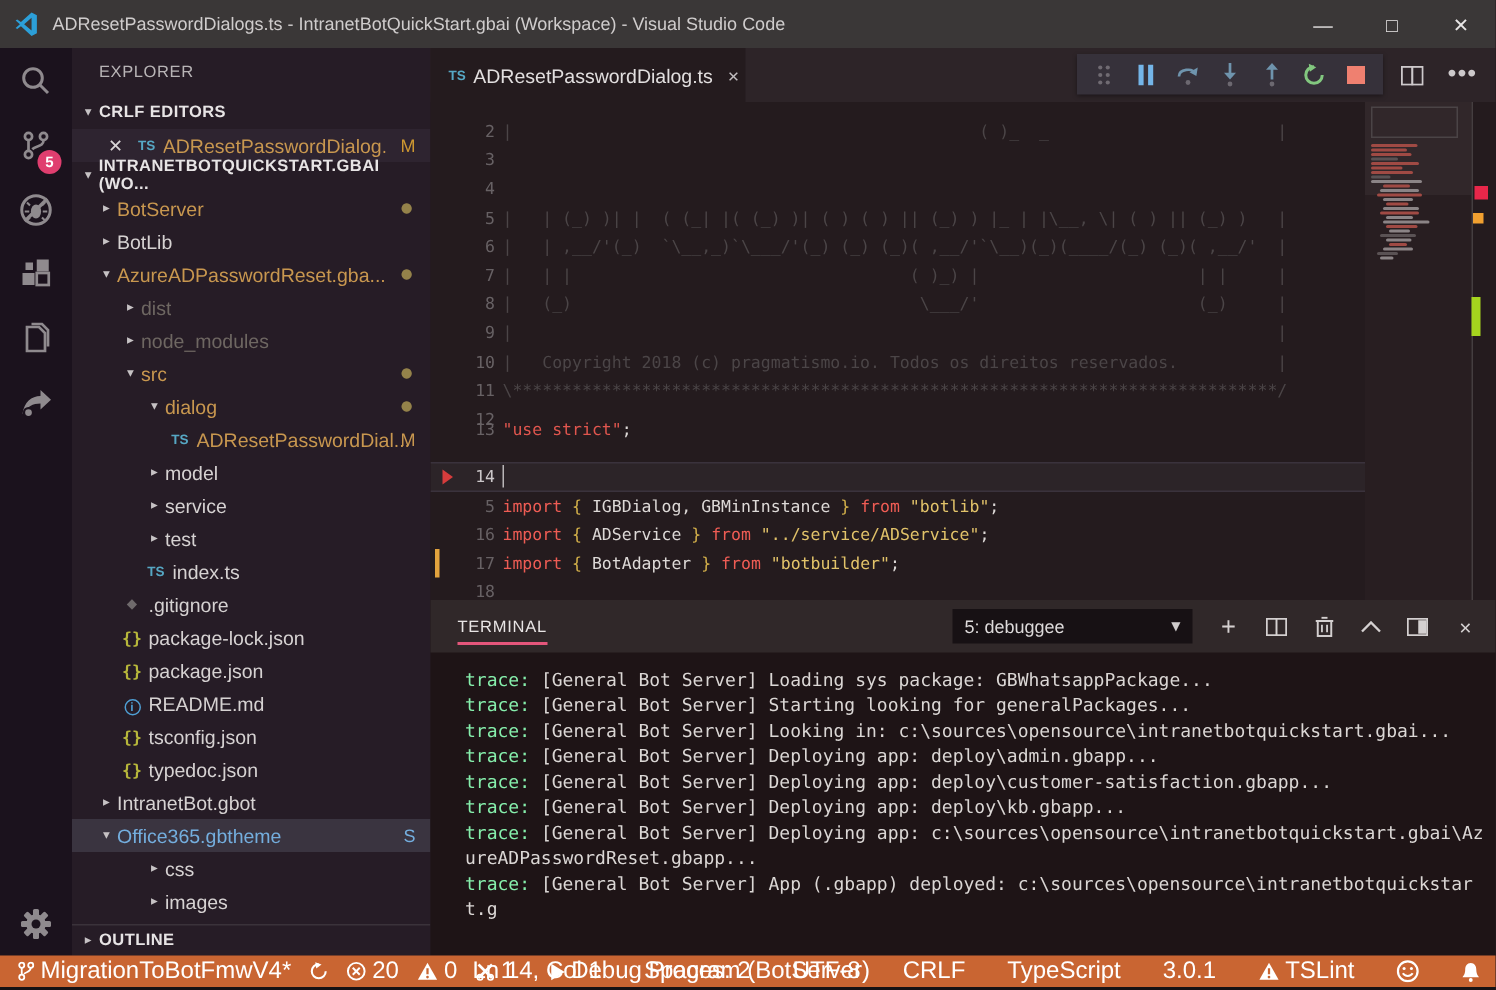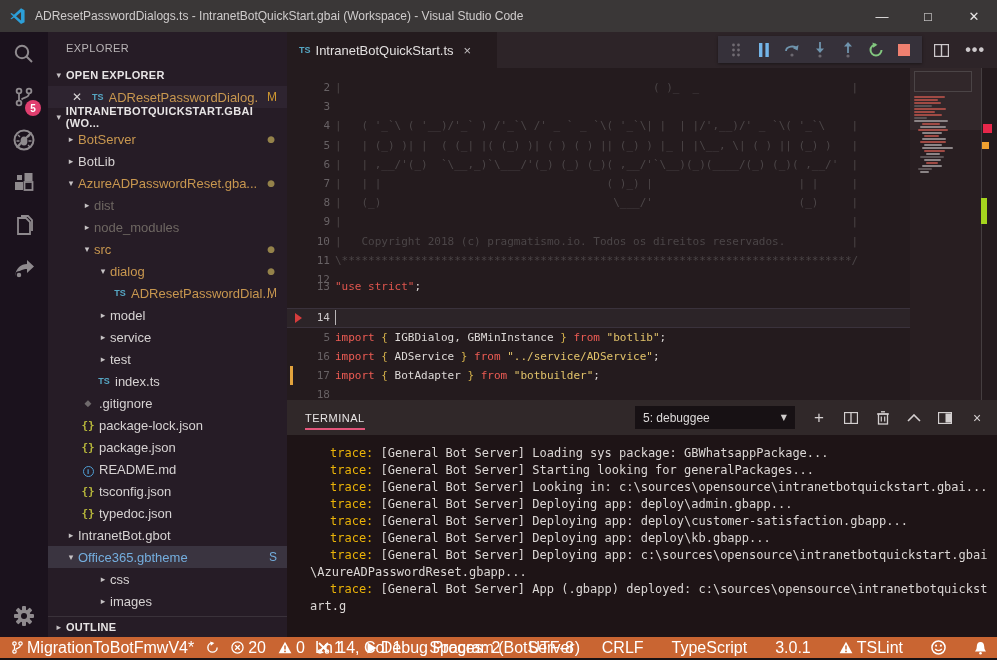--- a/index.html
+++ b/index.html
@@ -94,21 +94,21 @@
     display:flex; align-items:center; }
   #panel-tab::after { content:""; position:absolute; left:0; right:0; bottom:5px; height:2px; background:#e4567b; }
   #term-select { position:absolute; left:348px; top:6px; width:160px; height:23px; background:#171114;
     color:#dddada; font-size:12px; display:flex; align-items:center; padding:0 8px; }
   #term-select .arrow { margin-left:auto; font-size:8px; color:#cfcccc; font-family:"DejaVu Sans", sans-serif; }
   .p-icon { position:absolute; top:0; height:35px; width:24px; display:flex; align-items:center; justify-content:center;
     color:#d4d0d0; }
   #terminal { position:absolute; left:23px; right:4px; top:35px; bottom:0; overflow:hidden; padding-top:10px;
     font-family:"DejaVu Sans Mono", monospace; font-size:12px; line-height:17px; color:#dbd7d5; }
   .tline { white-space:pre-wrap; word-break:break-all; }
-  .tprefix { color:#eab308;margin-left:20px; }
+  .tprefix { color:#86efac; }
 
   
   #statusbar { position:absolute; left:0; top:637px; width:997px; height:21px; background:#c96532;
     display:flex; align-items:center; color:#fff; font-size:16px; }
   #statusbar .item { display:flex; align-items:center; gap:4px; margin-left:12px; white-space:nowrap; }
   #sb-right { position:absolute; right:10px; top:0; height:21px; display:flex; align-items:center; gap:18px; }
   #sb-right .item { margin-left:10px; }
   #bottom-edge { position:absolute; left:0; top:658px; width:997px; height:2px; background:#161214; }
 </style>
 </head>
@@ -181,21 +181,21 @@
           <circle cx="11" cy="11" r="3" fill="#1b121d"></circle>
         </g>
       </svg>
   </div>
 </div>
 
 <div id="sidebar">
   <div id="sb-title">EXPLORER</div>
   <div class="sb-header" style="top:32px;">
     <span class="twistie">▾</span>
-    <span>OPEN EXPLORER</span>
+    <span>CRLF EDITORS</span>
   </div>
   <div id="oe-item">
     <span id="oe-close">✕</span>
     <span class="ts-badge">TS</span>
     <span id="oe-label">ADResetPasswordDialog...</span>
     <span class="badge-m">M</span>
   </div>
   <div class="sb-header" style="top:74px;">
     <span class="twistie">▾</span>
     <span>INTRANETBOTQUICKSTART.GBAI (WO...</span>
@@ -298,21 +298,21 @@
     </div>
   <div class="sb-header" id="outline-header">
     <span class="twistie">▸</span>
     <span>OUTLINE</span>
   </div>
 </div>
 
 <div id="tabbar">
   <div id="tab-active">
     <span class="ts-badge" style="margin-left:12px;">TS</span>
-    <span>IntranetBotQuickStart.ts</span>
+    <span>ADResetPasswordDialog.ts</span>
     <span id="tab-close">×</span>
   </div>
   <div id="debug-toolbar">
     <div class="dbg">
       <svg width="10" height="14" viewBox="0 0 10 14">
           <g fill="#706b72">
             <circle cx="2.5" cy="2" r="1.4"></circle>
             <circle cx="7.5" cy="2" r="1.4"></circle>
             <circle cx="2.5" cy="7" r="1.4"></circle>
             <circle cx="7.5" cy="7" r="1.4"></circle>
@@ -367,21 +367,21 @@
     </span>
     <span class="ea" style="font-weight:bold; letter-spacing:1px;">•••</span>
   </div>
 </div>
 
 <div id="editor">
   <div id="cur-line"></div>
   <div id="code-lines">
       <div class="codeline" style="top: 10px;"><span class="lnum">2</span><span class="ltext"><span class="t-comment">|                                               ( )_  _                       |</span></span></div>
       <div class="codeline" style="top: 29.2px;"><span class="lnum">3</span></div>
-      <div class="codeline" style="top: 48.4px;"><span class="lnum">4</span><span class="ltext"><span class="t-comment">|   ( '_`\ ( '__)/'_` ) /'_`\ /' _ ` _ `\( '_`\| |  | |/',__)/' _ `\( '_`\    |</span></span></div>
+      <div class="codeline" style="top: 48.4px;"><span class="lnum">4</span></div>
       <div class="codeline" style="top: 67.6px;"><span class="lnum">5</span><span class="ltext"><span class="t-comment">|   | (_) )| |  ( (_| |( (_) )| ( ) ( ) || (_) ) |_ | |\__, \| ( ) || (_) )   |</span></span></div>
       <div class="codeline" style="top: 86.8px;"><span class="lnum">6</span><span class="ltext"><span class="t-comment">|   | ,__/'(_)  `\__,_)`\___/'(_) (_) (_)( ,__/'`\__)(_)(____/(_) (_)( ,__/'  |</span></span></div>
       <div class="codeline" style="top: 106px;"><span class="lnum">7</span><span class="ltext"><span class="t-comment">|   | |                                  ( )_) |                      | |     |</span></span></div>
       <div class="codeline" style="top: 125.2px;"><span class="lnum">8</span><span class="ltext"><span class="t-comment">|   (_)                                   \___/'                      (_)     |</span></span></div>
       <div class="codeline" style="top: 144.4px;"><span class="lnum">9</span><span class="ltext"><span class="t-comment">|                                                                             |</span></span></div>
       <div class="codeline" style="top: 163.6px;"><span class="lnum">10</span><span class="ltext"><span class="t-comment">|   Copyright 2018 (c) pragmatismo.io. Todos os direitos reservados.          |</span></span></div>
       <div class="codeline" style="top: 182.8px;"><span class="lnum">11</span><span class="ltext"><span class="t-comment">\*****************************************************************************/</span></span></div>
       <div class="codeline" style="top: 202px;"><span class="lnum">12</span><span class="ltext"></span></div>
       <div class="codeline" style="top: 209px; text-decoration: underline;"><span class="lnum">13</span><span class="ltext"><span class="t-strdir">"use strict"</span><span class="t-fg">;</span></span></div>
       <div class="codeline" style="top: 240.4px;"><span class="lnum cur">14</span><span class="ltext"></span></div>

